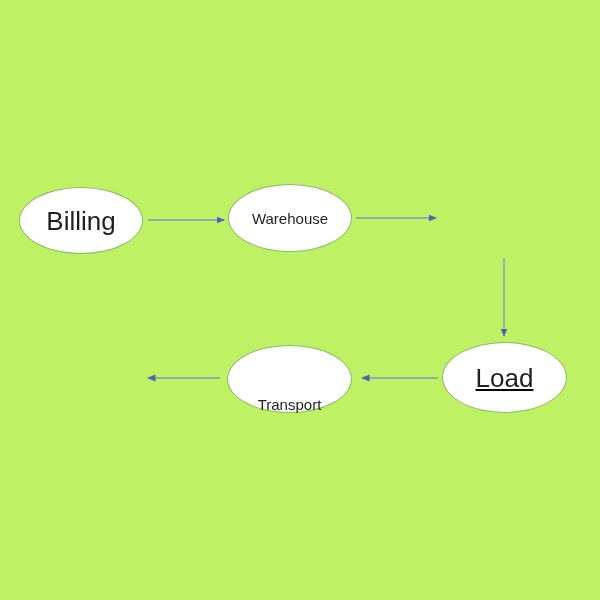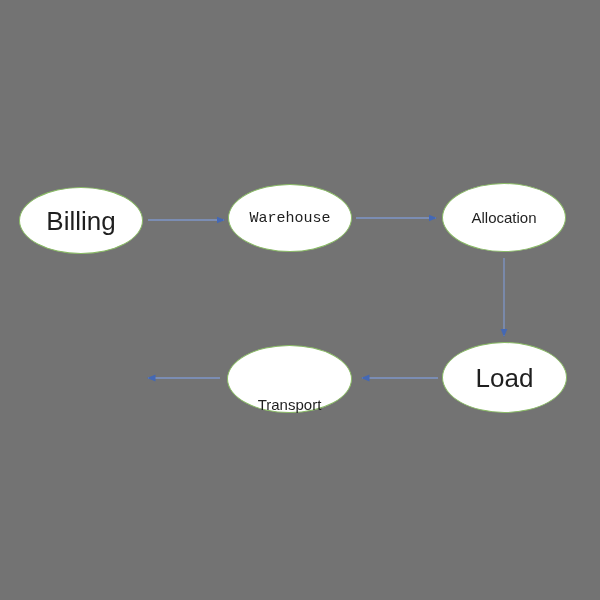--- a/index.html
+++ b/index.html
@@ -4,21 +4,21 @@
 <style>
   html, body {
     margin: 0;
     padding: 0;
     background: #ffffff;
   }
   .canvas {
     position: relative;
     width: 600px;
     height: 600px;
-    background: #737373;
+    background: #bef264;
     overflow: hidden;
     font-family: "Liberation Sans", sans-serif;
   }
   .arrows-layer {
     position: absolute;
     left: 0;
     top: 0;
     width: 600px;
     height: 600px;
   }
@@ -63,29 +63,26 @@
     <line x1="356" y1="218" x2="436" y2="218" stroke="#7e96c8" stroke-width="1.3" marker-end="url(#arrowhead)"></line>
     <line x1="504" y1="258" x2="504" y2="336" stroke="#7e96c8" stroke-width="1.3" marker-end="url(#arrowhead)"></line>
     <line x1="438" y1="378" x2="362" y2="378" stroke="#7e96c8" stroke-width="1.3" marker-end="url(#arrowhead)"></line>
     <line x1="220" y1="378" x2="148" y2="378" stroke="#7e96c8" stroke-width="1.3" marker-end="url(#arrowhead)"></line>
   </svg>
 
   <div class="node" id="node-billing" style="border-color:#89ba65;">
     <span class="label label-large">Billing</span>
   </div>
 
-  <div class="node" id="node-warehouse" style="border-color:#89ba65;font-family:Liberation Mono, monospace;">
+  <div class="node" id="node-warehouse" style="border-color:#89ba65;">
     <span class="label label-small">Warehouse</span>
   </div>
 
-  <div class="node" id="node-allocation" style="border-color:#89ba65;">
-    <span class="label label-small">Allocation</span>
-  </div>
 
-  <div class="node" id="node-load" style="border-color:#89ba65;">
+  <div class="node" id="node-load" style="border-color:#89ba65;text-decoration:underline;">
     <span class="label label-large">Load</span>
   </div>
 
   <div class="node" id="node-transport" style="border-color:#89ba65;align-items:flex-end;">
     <span class="label label-small">Transport</span>
   </div>
 
 
 </div>
 

